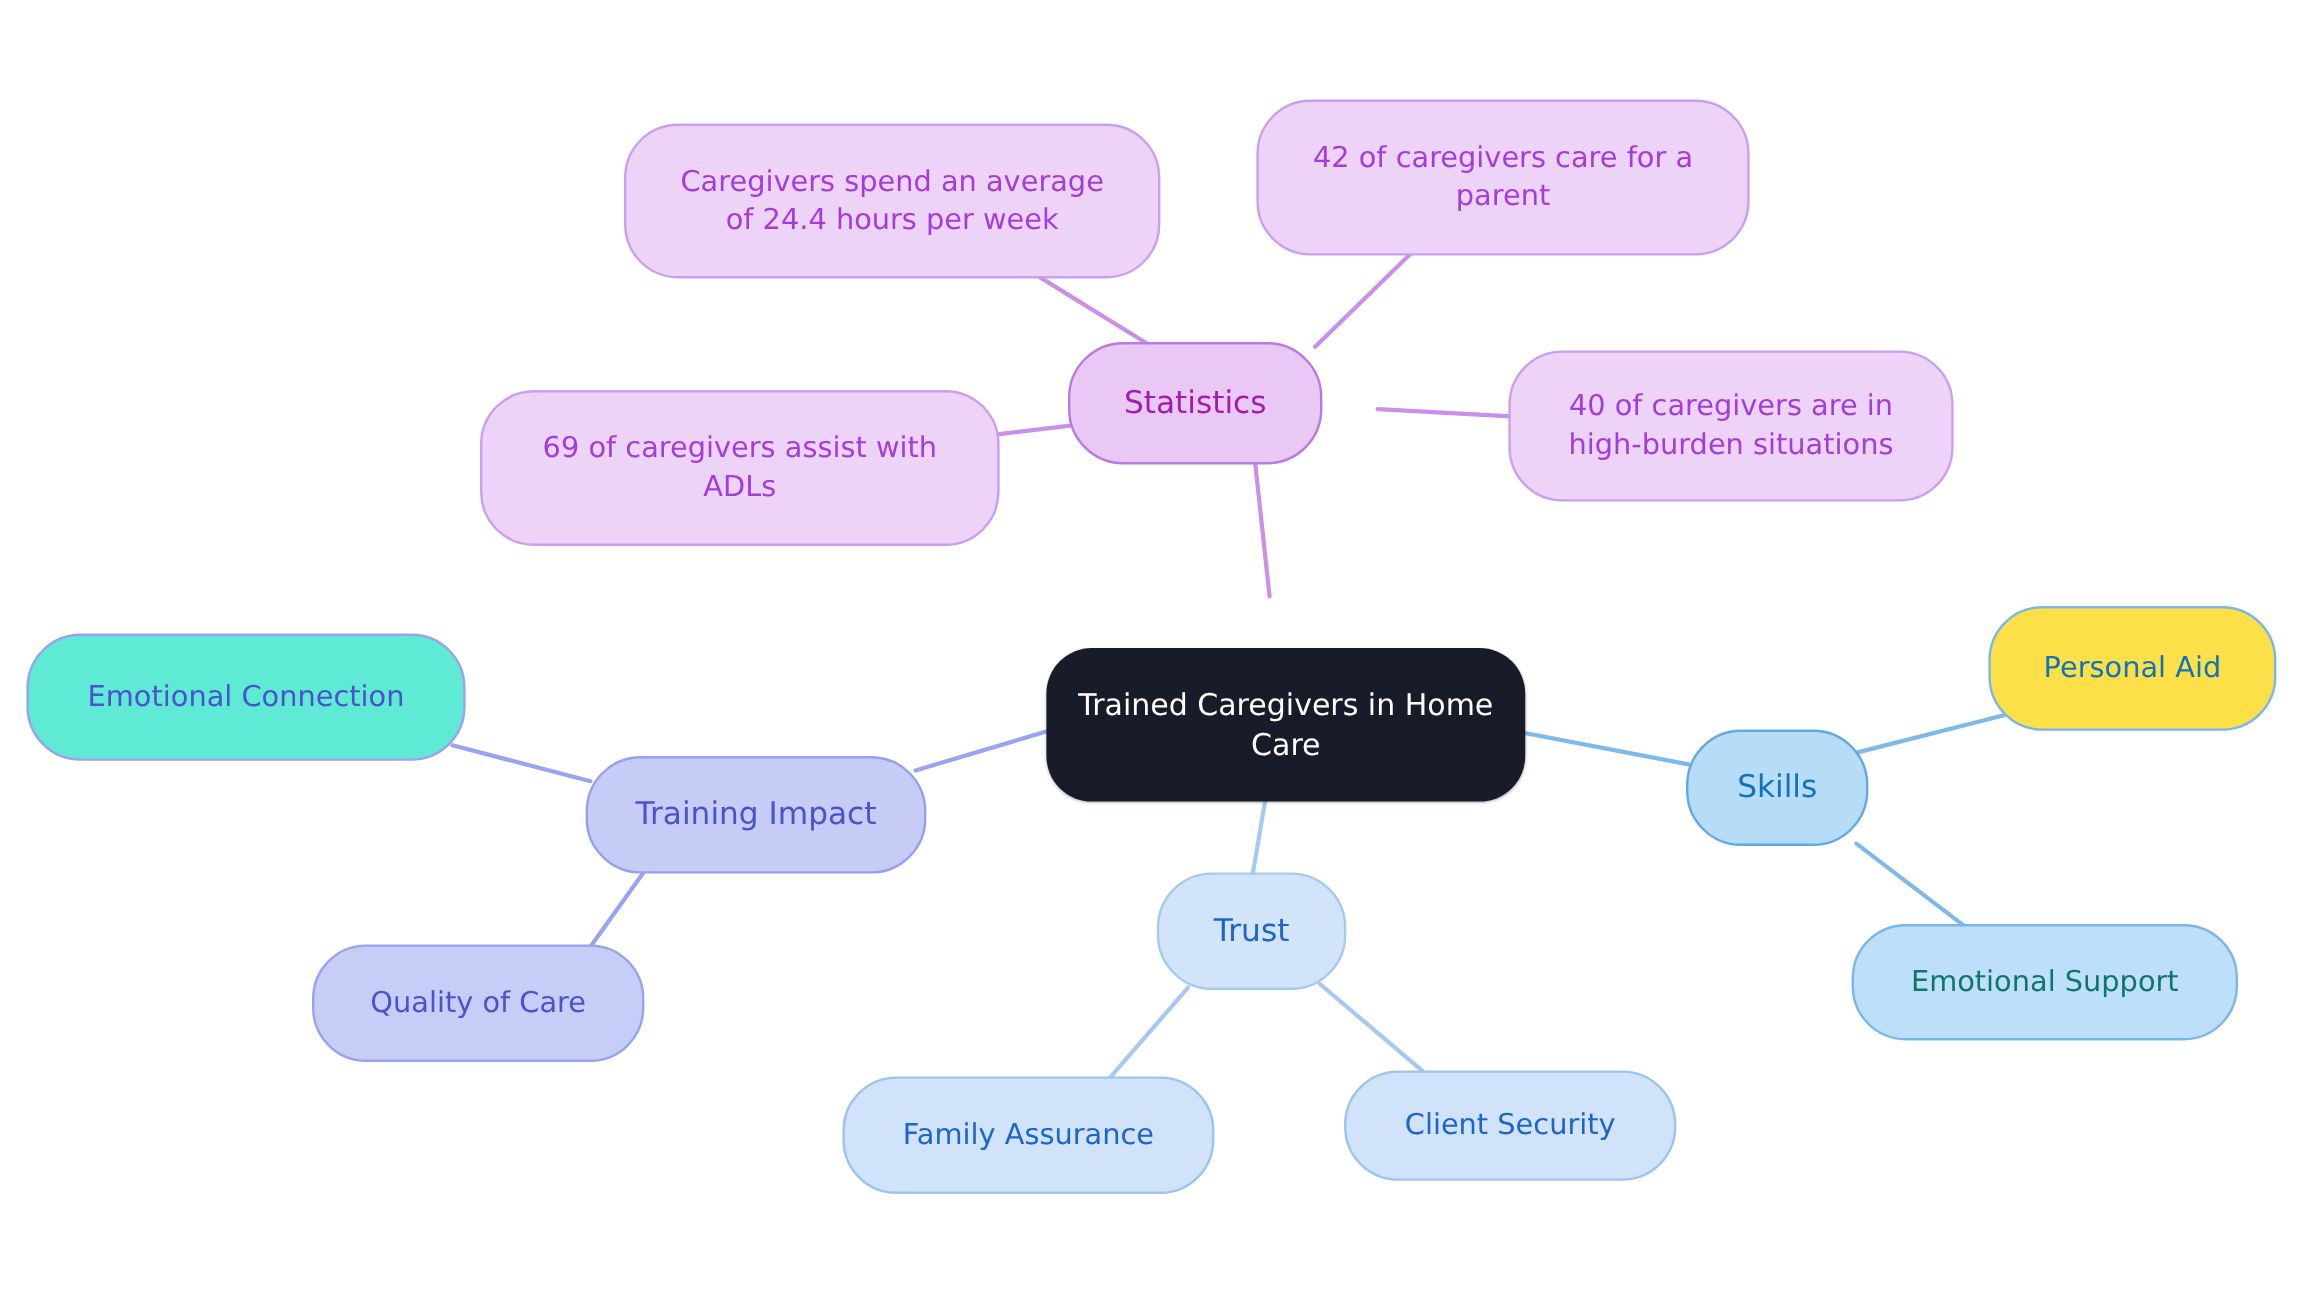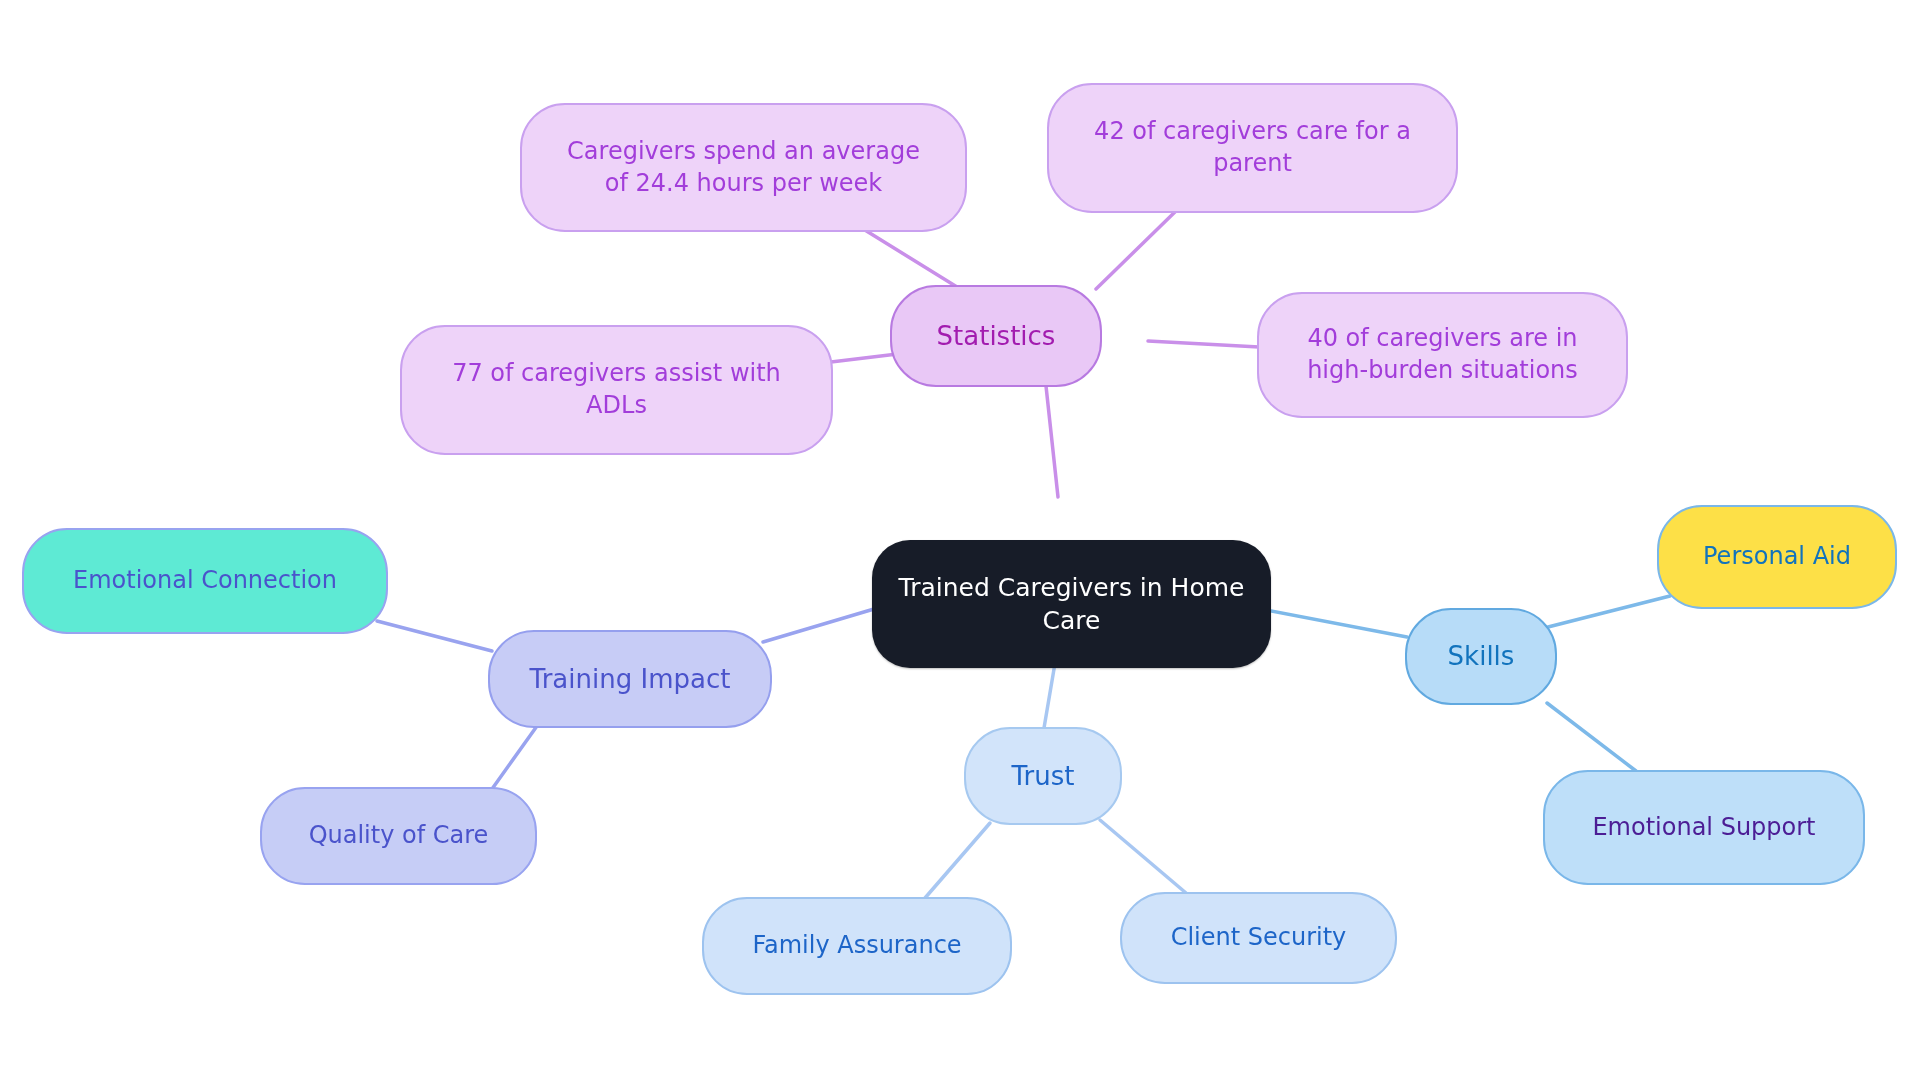--- a/index.html
+++ b/index.html
@@ -57,30 +57,30 @@
   </svg>
 
   <div class="node root" style="left: 872px; top: 495px; width: 399px; height: 128px; background: rgb(23, 28, 40); color: rgb(255, 255, 255); margin-top: 45px;">Trained Caregivers in Home
 Care</div>
 
   <div class="node branch" style="left: 890px; top: 285px; width: 212px; height: 102px; background: rgb(233, 200, 246); border-color: rgb(184, 122, 225); color: #a21caf;">Statistics</div>
   <div class="node leaf" style="left: 520px; top: 103px; width: 447px; height: 129px; background: rgb(238, 211, 249); border-color: rgb(201, 160, 239); color: rgb(162, 61, 218);">Caregivers spend an average
 of 24.4 hours per week</div>
   <div class="node leaf" style="left: 1047px; top: 83px; width: 411px; height: 130px; background: rgb(238, 211, 249); border-color: rgb(201, 160, 239); color: rgb(162, 61, 218);">42 of caregivers care for a
 parent</div>
-  <div class="node leaf" style="left: 400px; top: 325px; width: 433px; height: 130px; background: rgb(238, 211, 249); border-color: rgb(201, 160, 239); color: rgb(162, 61, 218);">77 of caregivers assist with
+  <div class="node leaf" style="left: 400px; top: 325px; width: 433px; height: 130px; background: rgb(238, 211, 249); border-color: rgb(201, 160, 239); color: rgb(162, 61, 218);">69 of caregivers assist with
 ADLs</div>
   <div class="node leaf" style="left: 1257px; top: 292px; width: 371px; height: 126px; background: rgb(238, 211, 249); border-color: rgb(201, 160, 239); color: rgb(162, 61, 218);">40 of caregivers are in
 high-burden situations</div>
 
   <div class="node branch" style="left: 488px; top: 630px; width: 284px; height: 98px; background: rgb(199, 204, 246); border-color: rgb(149, 159, 238); color: rgb(74, 83, 203);">Training Impact</div>
   <div class="node leaf" style="left: 22px; top: 528px; width: 366px; height: 106px; background: #5eead4; border-color: rgb(152, 163, 240); color: rgb(74, 83, 203);">Emotional Connection</div>
   <div class="node leaf" style="left: 260px; top: 787px; width: 277px; height: 98px; background: rgb(198, 205, 246); border-color: rgb(152, 163, 240); color: rgb(74, 83, 203);">Quality of Care</div>
 
   <div class="node branch" style="left: 1405px; top: 608px; width: 152px; height: 97px; background: rgb(183, 220, 248); border-color: rgb(97, 169, 224); color: rgb(17, 115, 189);">Skills</div>
   <div class="node leaf" style="left: 1657px; top: 505px; width: 240px; height: 104px; background: #fde047; border-color: rgb(122, 183, 233); color: rgb(17, 115, 189);">Personal Aid</div>
-  <div class="node leaf" style="left: 1543px; top: 770px; width: 322px; height: 115px; background: rgb(190, 223, 249); border-color: rgb(122, 183, 233); color: #4c1d95;">Emotional Support</div>
+  <div class="node leaf" style="left: 1543px; top: 770px; width: 322px; height: 97px; background: rgb(190, 223, 249); border-color: rgb(122, 183, 233); color: #0f766e;">Emotional Support</div>
 
   <div class="node branch" style="left: 964px; top: 727px; width: 158px; height: 98px; background: rgb(210, 228, 250); border-color: rgb(166, 201, 240); color: rgb(29, 101, 200);">Trust</div>
   <div class="node leaf" style="left: 1120px; top: 892px; width: 277px; height: 92px; background: rgb(208, 227, 250); border-color: rgb(157, 195, 239); color: rgb(29, 101, 200);">Client Security</div>
   <div class="node leaf" style="left: 702px; top: 897px; width: 310px; height: 98px; background: rgb(208, 227, 250); border-color: rgb(157, 195, 239); color: rgb(29, 101, 200);">Family Assurance</div>
 
 </div>
 
 </body></html>

